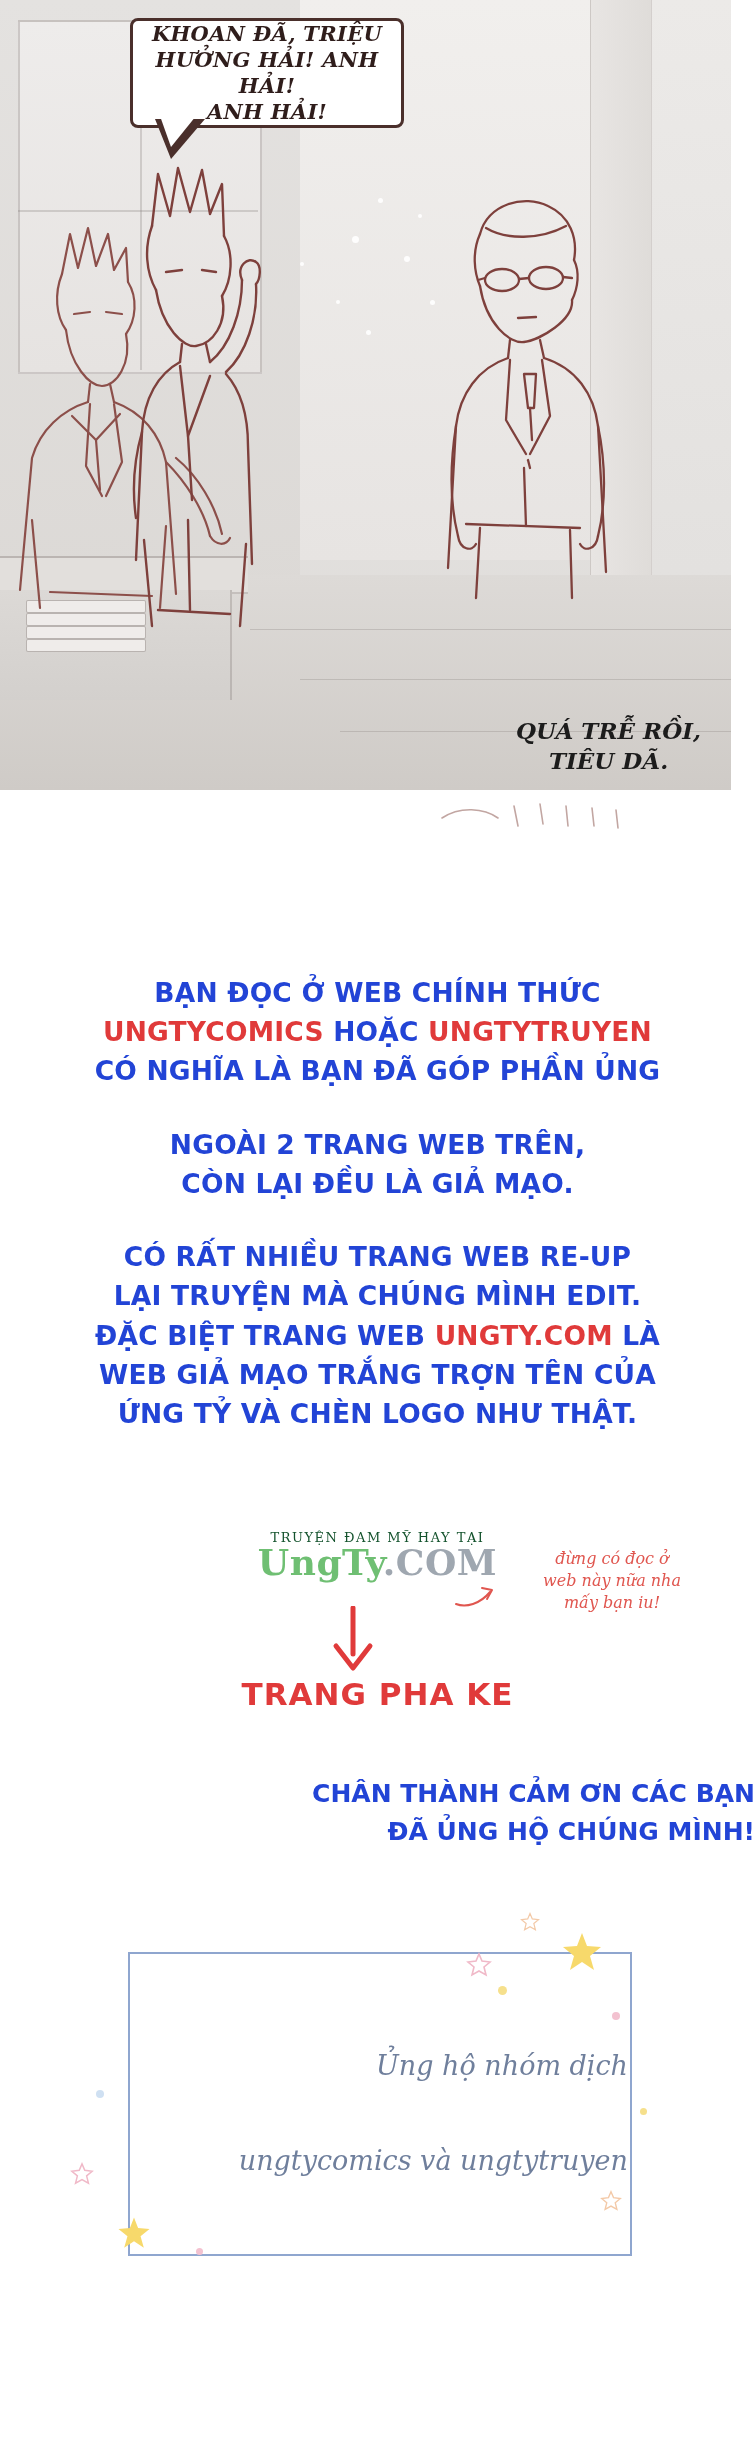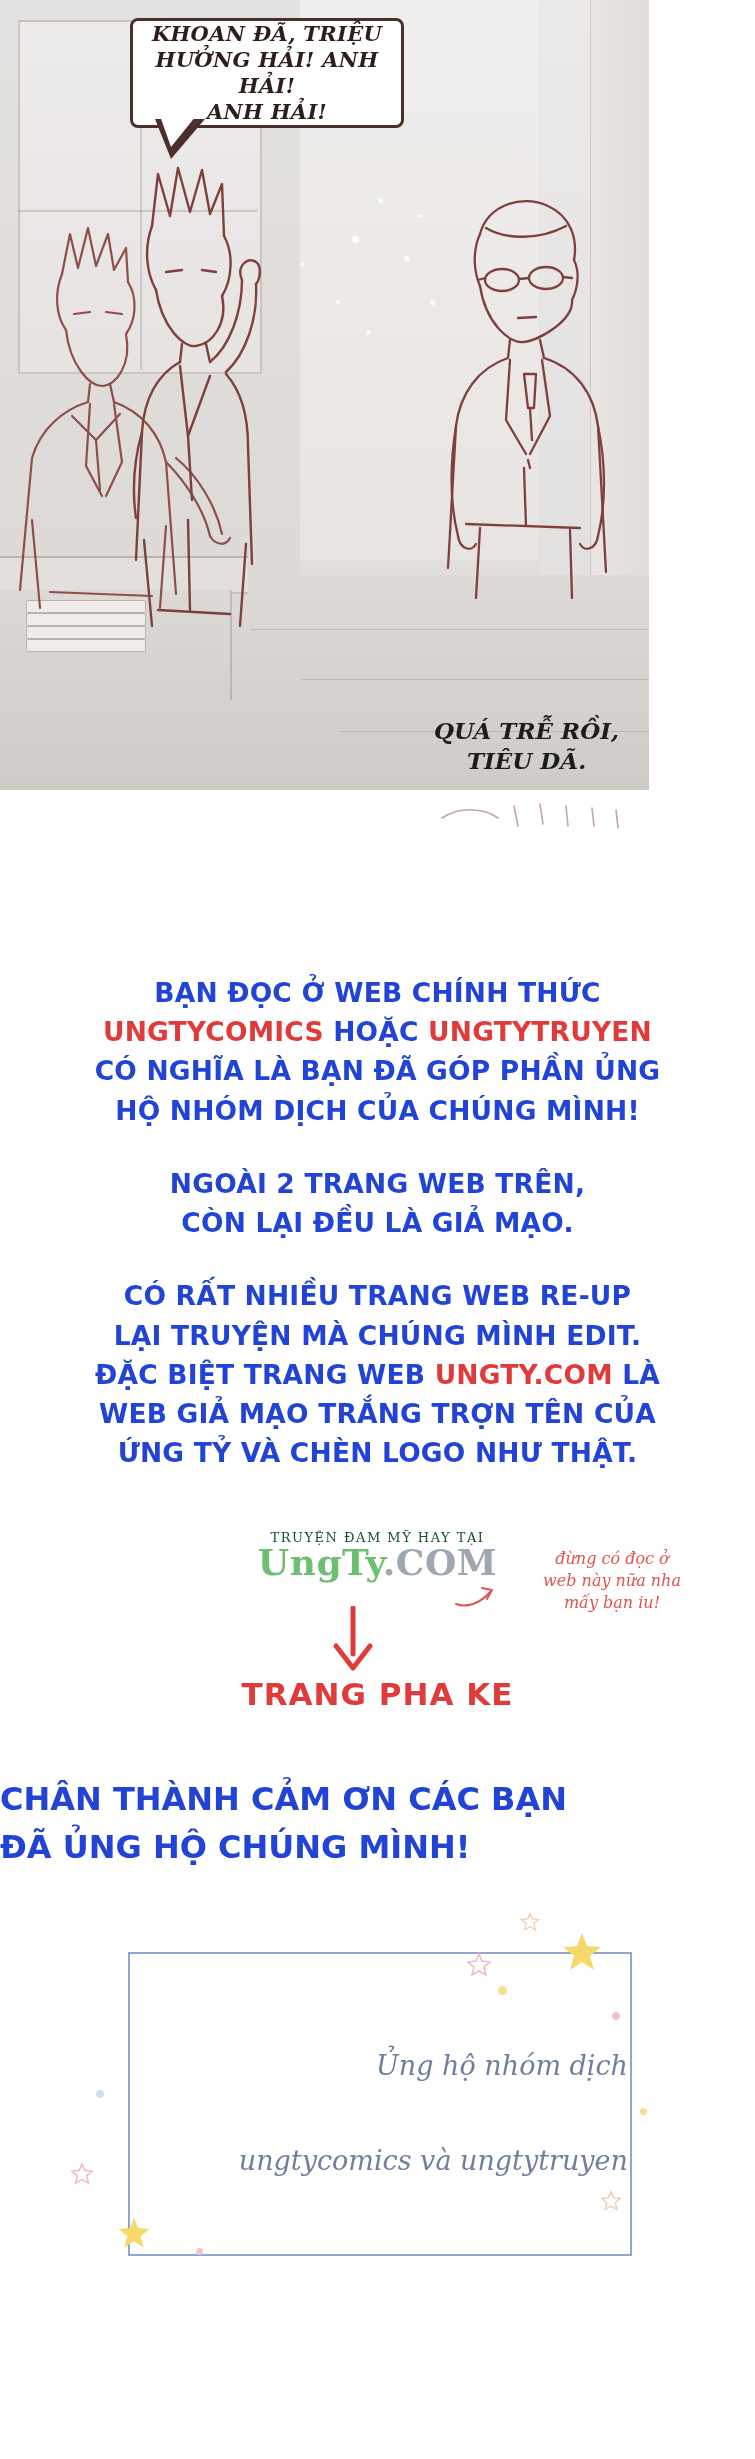--- a/index.html
+++ b/index.html
@@ -11,21 +11,21 @@
     width: 755px;
     height: 2459px;
     position: relative;
     font-family: "DejaVu Sans", sans-serif;
     overflow: hidden;
   }
 
   
   .panel {
     position: relative;
-    width: 649px;
+    width: 731px;
     height: 790px;
     overflow: hidden;
     background: linear-gradient(180deg,#e9e7e5 0%, #e3e1df 55%, #dedbd8 100%);
   }
   .panel-inner { position:absolute; inset:0; }
 
   
   .wall-left {
     position:absolute; left:0; top:0; width:300px; height:600px;
     background: linear-gradient(180deg,#e4e2e0,#dcd9d6);
@@ -194,24 +194,24 @@
     text-align:center;
     font-family:"DejaVu Sans", sans-serif;
     font-weight:bold;
     font-size:31px;
     color:#e03a3a;
     letter-spacing:1px;
   }
 
   .thanks {
     position:absolute; left:0; top:1775px; width:755px;
-    text-align:left;
+    text-align:right;
     font-family:"DejaVu Sans", sans-serif;
     font-weight:bold;
-    font-size:32px;
+    font-size:25px;
     line-height:1.5;
     color:#2244d6;
     white-space:pre-line;
   }
 
   
   .footer-card {
     position:absolute;
     left:128px; top:1952px;
     width:500px; height:300px;
@@ -410,21 +410,20 @@
       <path d="M176 10 L178 28"></path>
     </g>
   </svg>
 </div>
 
 <div class="notice">
   <p>
     <span>BẠN ĐỌC Ở WEB CHÍNH THỨC</span><br>
     <span class="hl">UNGTYCOMICS</span><span> HOẶC </span><span class="hl">UNGTYTRUYEN</span><br>
     <span>CÓ NGHĨA LÀ BẠN ĐÃ GÓP PHẦN ỦNG</span><br>
-    <span>HỘ NHÓM DỊCH CỦA CHÚNG MÌNH!</span>
   </p>
   <p>
     <span>NGOÀI 2 TRANG WEB TRÊN,</span><br>
     <span>CÒN LẠI ĐỀU LÀ GIẢ MẠO.</span>
   </p>
   <p>
     <span>CÓ RẤT NHIỀU TRANG WEB RE-UP</span><br>
     <span>LẠI TRUYỆN MÀ CHÚNG MÌNH EDIT.</span><br>
     <span>ĐẶC BIỆT TRANG WEB </span><span class="hl">UNGTY.COM</span><span> LÀ</span><br>
     <span>WEB GIẢ MẠO TRẮNG TRỢN TÊN CỦA</span><br>

